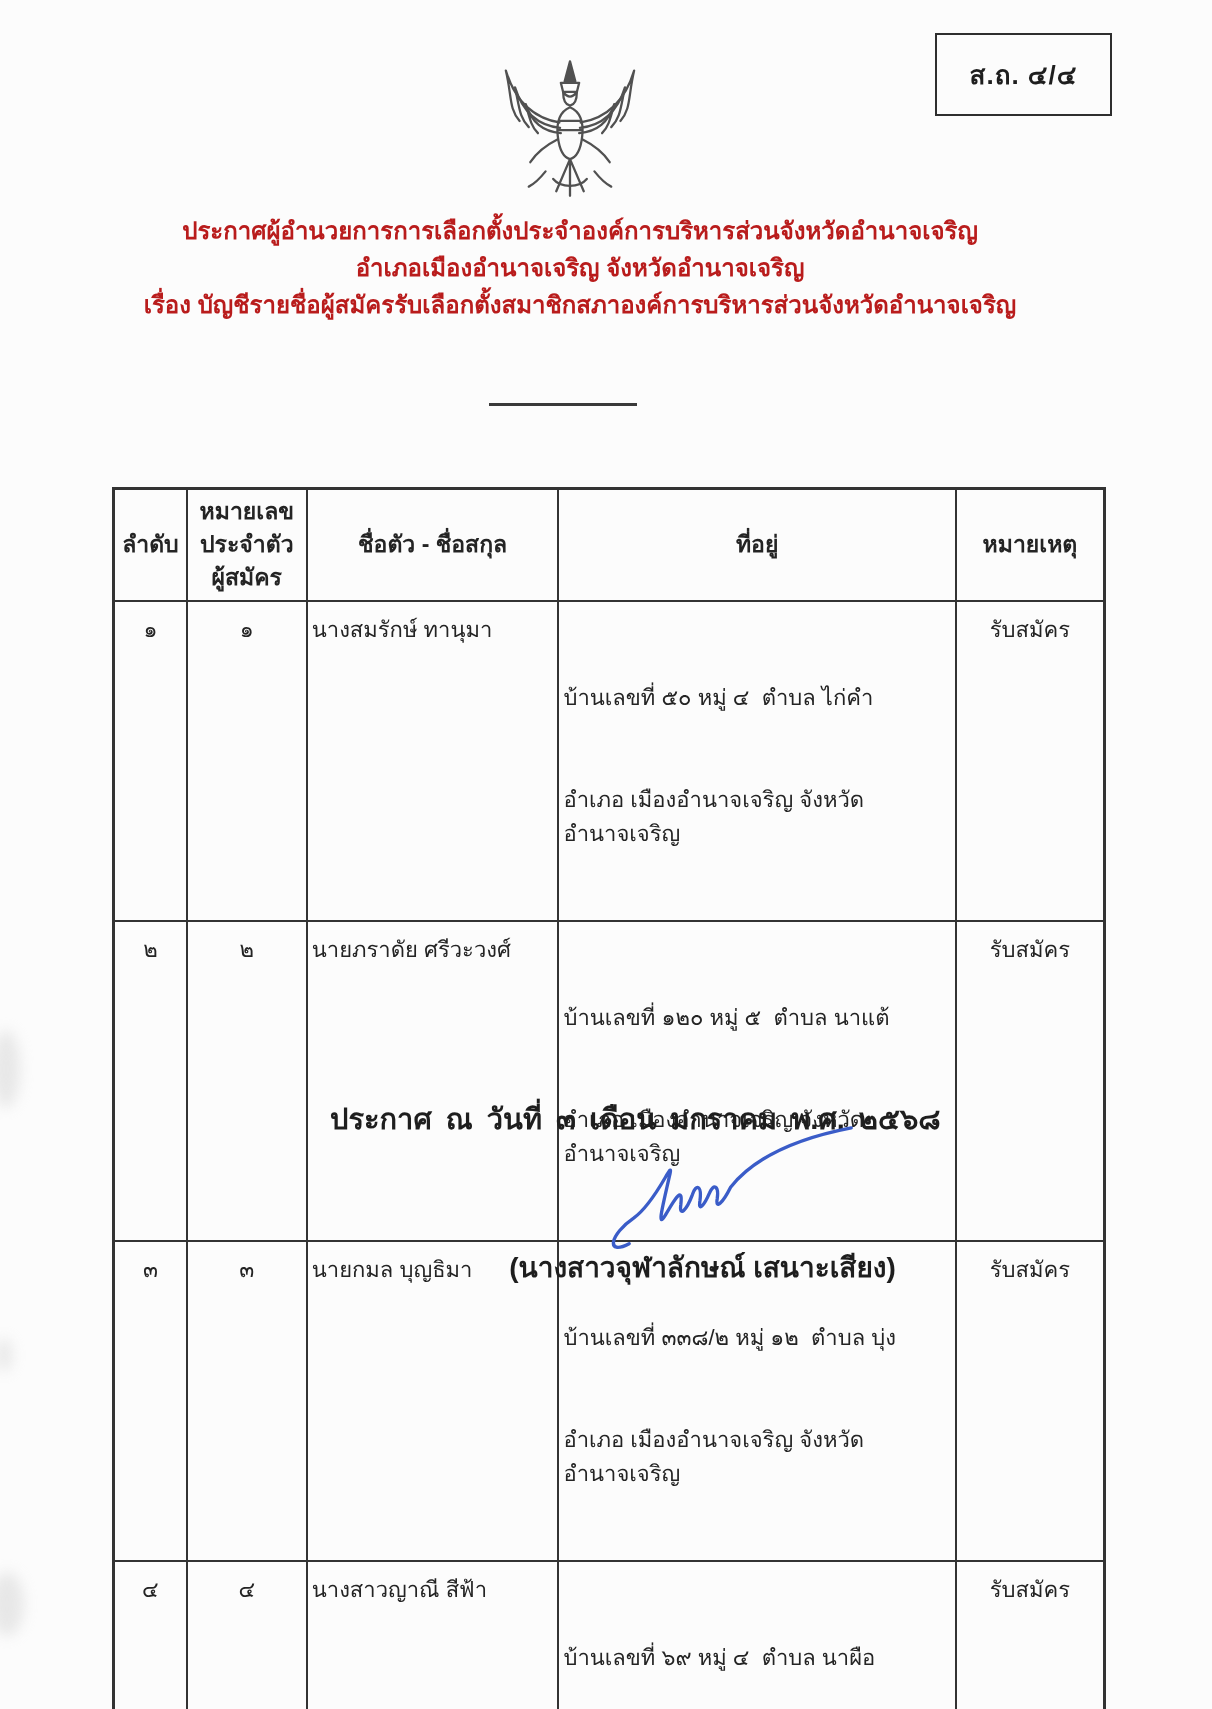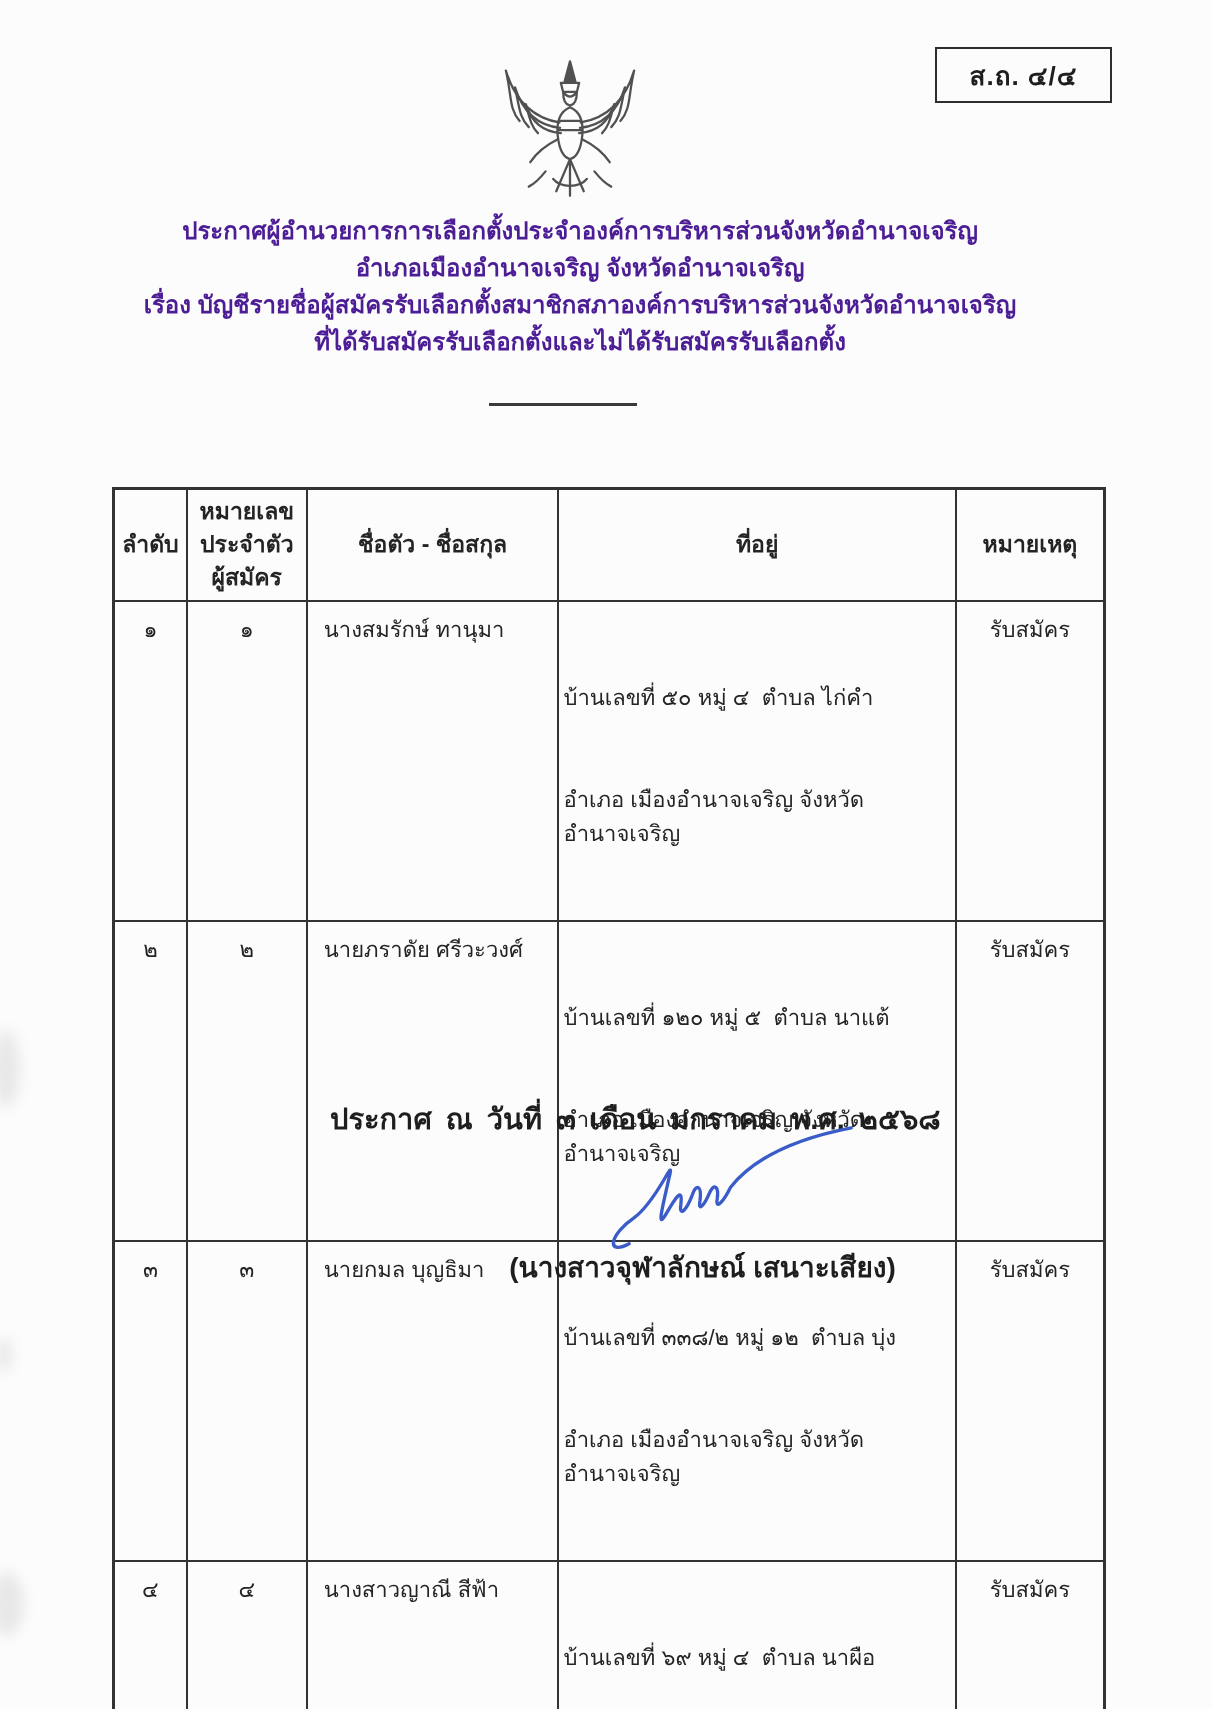--- a/index.html
+++ b/index.html
@@ -7,52 +7,52 @@
     position:relative;
     width:1212px;height:1709px;
     margin:0 auto;
     background:#fcfcfc;
     font-family:"Liberation Sans","DejaVu Sans",sans-serif;
     color:#1e1e1e;
     overflow:hidden;
   }
   
   .form-code-box{
-    position:absolute;left:935px;top:33px;width:177px;height:56px;
+    position:absolute;left:935px;top:33px;width:177px;height:83px;
     border:2px solid #2e2e2e;box-sizing:border-box;
     display:flex;align-items:center;justify-content:center;
-    font-size:26px;font-weight:600;letter-spacing:1px;margin-top:14px;
+    font-size:26px;font-weight:600;letter-spacing:1px;
   }
   
   .emblem{position:absolute;left:486px;top:56px;width:168px;height:162px;opacity:.88;}
   
   .title-block{
     position:absolute;left:0;top:212px;width:1160px;
     text-align:center;font-size:24px;font-weight:700;line-height:37px;
-    color:#4c1d95;
+    color:#b91c1c;
   }
   .divider{position:absolute;left:489px;top:403px;width:148px;height:3px;background:#3a3a3a;}
   
   .roster{
     position:absolute;left:112px;top:487px;width:994px;
     border-collapse:collapse;table-layout:fixed;
     font-size:22px;color:#242424;
   }
   .roster th,.roster td{border:2px solid #333;box-sizing:border-box;}
   .roster{border:3px solid #333;}
   .roster thead th{
     height:112px;font-weight:700;font-size:23px;
     vertical-align:middle;text-align:center;line-height:33px;padding:0 2px;border-radius:32px;
   }
   .roster tbody td{
     height:75px;vertical-align:top;padding-top:11px;line-height:34px;
     font-weight:500;
   }
   .cell-center{text-align:center;}
-  .cell-name{padding-left:16px;text-align:left;}
+  .cell-name{padding-left:4px;text-align:left;}
   .cell-addr{padding-left:4px;text-align:left;white-space:pre-wrap;}
   
   .date-line{position:absolute;left:330px;top:1096px;font-size:29px;font-weight:600;word-spacing:6px;}
   .signature{position:absolute;left:598px;top:1124px;width:292px;height:134px;}
   .signer-block{
     position:absolute;left:390px;top:1246px;width:625px;
     text-align:center;font-size:28px;font-weight:600;line-height:43px;
   }
   
   .smudge{position:absolute;background:#cfcfcf;border-radius:50%;filter:blur(7px);opacity:.45;}
@@ -86,21 +86,20 @@
       <path d="M110 134 L92 176 M110 134 L110 182 M110 134 L128 176"></path>
       <path d="M88 160 C98 172 122 172 132 160"></path>
       <path d="M78 150 C70 160 64 166 56 170 M142 150 C150 160 156 166 164 170"></path>
     </g>
   </svg>
 
   <div class="title-block">
     <div>ประกาศผู้อำนวยการการเลือกตั้งประจำองค์การบริหารส่วนจังหวัดอำนาจเจริญ</div>
     <div>อำเภอเมืองอำนาจเจริญ จังหวัดอำนาจเจริญ</div>
     <div>เรื่อง บัญชีรายชื่อผู้สมัครรับเลือกตั้งสมาชิกสภาองค์การบริหารส่วนจังหวัดอำนาจเจริญ</div>
-    <div>ที่ได้รับสมัครรับเลือกตั้งและไม่ได้รับสมัครรับเลือกตั้ง</div>
   </div>
   <div class="divider"></div>
 
   <table class="roster">
     <colgroup>
       <col style="width:7.4%">
         <col style="width:12.1%">
         <col style="width:25.4%">
         <col style="width:40.1%">
         <col style="width:15%">

